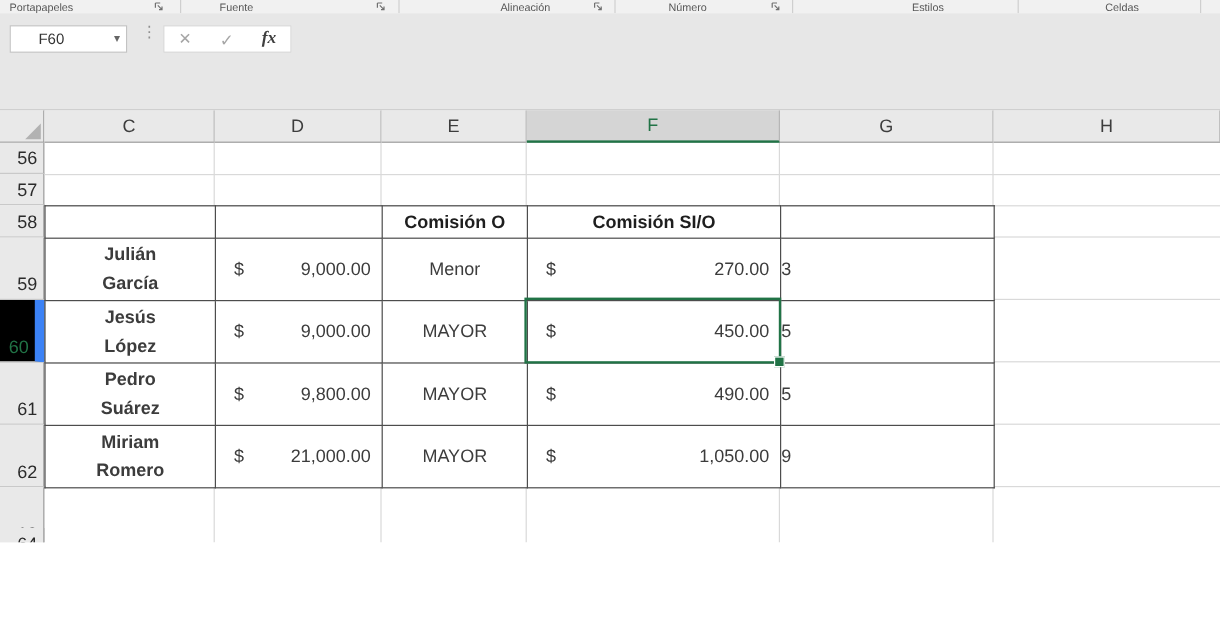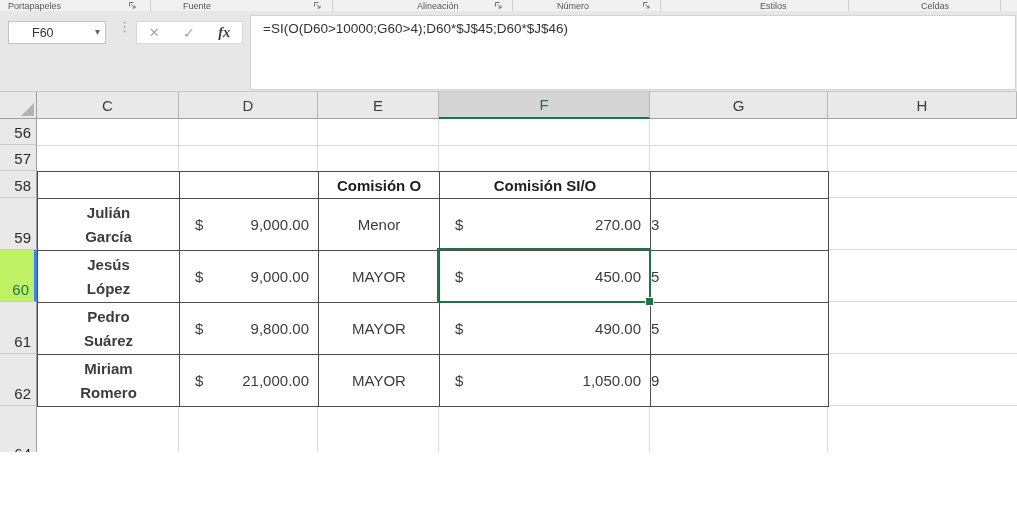--- a/index.html
+++ b/index.html
@@ -37,21 +37,21 @@
   .corner .tri{position:absolute;right:2px;bottom:2px;width:0;height:0;
                border-left:13px solid transparent;border-bottom:13px solid #b2b2b2;}
   .ch{position:absolute;top:92px;height:27px;background:#e9e9e9;box-sizing:border-box;
       border-right:1px solid #b6b6b6;border-bottom:1px solid #9f9f9f;
       display:flex;align-items:center;justify-content:center;font-size:15px;color:#3d3d3d;}
   .ch.sel{background:#d5d5d5;color:#217346;border-bottom:2px solid #217346;}
   .rh{position:absolute;left:0;width:37px;background:#e9e9e9;box-sizing:border-box;
       border-right:1px solid #9f9f9f;border-bottom:1px solid #c9c9c9;
       display:flex;align-items:flex-end;justify-content:flex-end;
       padding:0 5px 3px 0;font-size:15px;color:#2b2b2b;}
-  .rh.sel{background:#bef264;color:#217346;border-right:3px solid #3b82f6;}
+  .rh.sel{background:#000000;color:#217346;border-right:8px solid #3b82f6;}
 
   
   .vl{position:absolute;width:1px;top:119px;height:391px;background:#d9d9d9;}
   .hl{position:absolute;height:1px;left:37px;width:980px;background:#d9d9d9;}
 
   
   table.sheet{position:absolute;left:37px;top:171px;border-collapse:collapse;table-layout:fixed;}
   table.sheet td{border:1px solid #4d4d4d;padding:0;background:#fff;font-size:15px;color:#3c3c3c;overflow:hidden;}
   td.hd{background:#16d077;font-weight:bold;text-align:center;}
   td.hd.light{color:#ffffff;}
@@ -113,23 +113,20 @@
   <div class="fzone">
     <div class="namebox">
       <span>F60</span>
       <span class="dd">▾</span>
     </div>
     <span class="vdots">⋮</span>
     <div class="fbtns">
       <span class="x">✕</span>
       <span class="ck">✓</span>
       <span class="fx">fx</span>
-    </div>
-    <div class="finput">
-      <span>=SI(O(D60&gt;10000;G60&gt;4);D60*$J$45;D60*$J$46)</span>
     </div>
   </div>
 
   <div class="corner">
       <div class="tri"></div>
     </div>
 
   <div class="ch" style="left:37px;width:142px">C</div>
   <div class="ch" style="left:179px;width:139px">D</div>
   <div class="ch" style="left:318px;width:121px">E</div>

